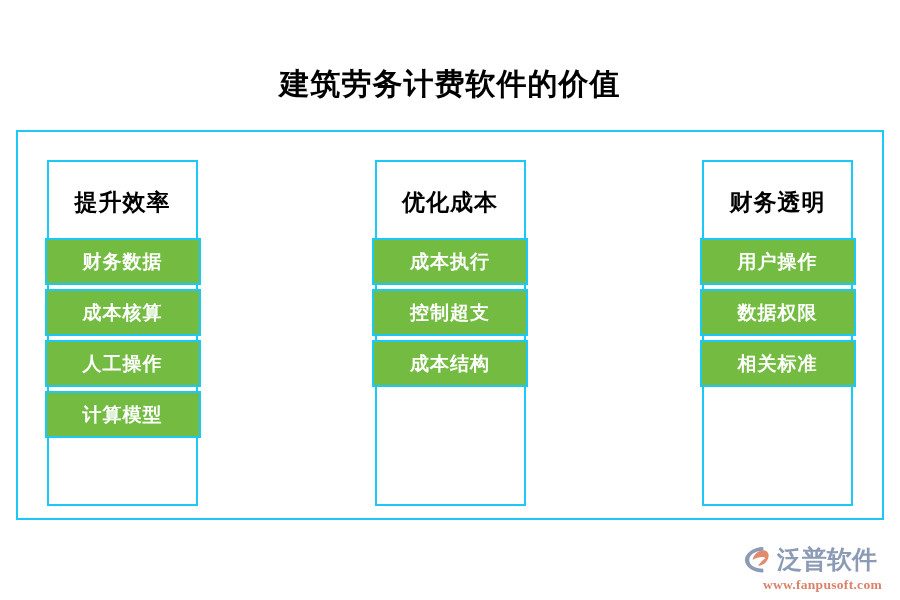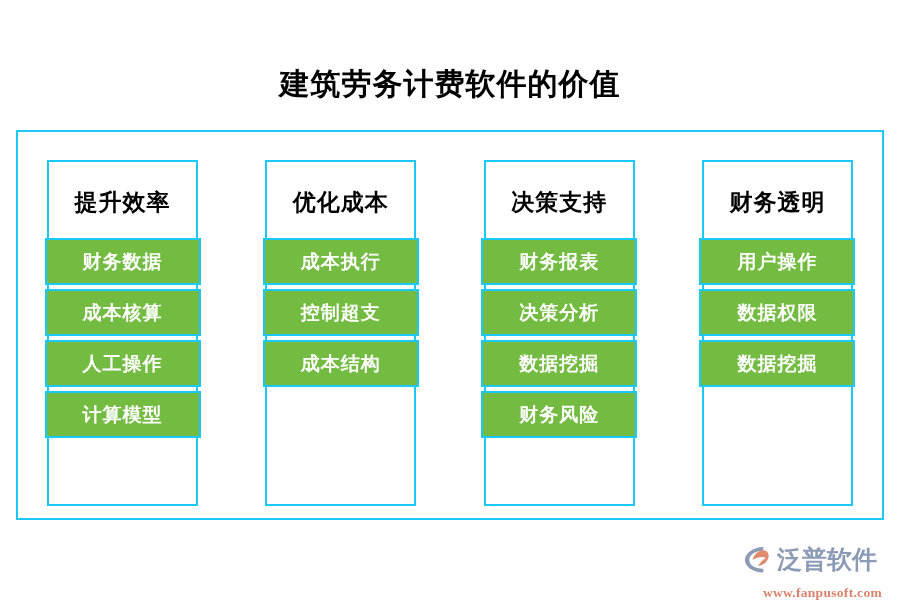--- a/index.html
+++ b/index.html
@@ -127,21 +127,21 @@
   .logo-word {
     font-size: 25px;
     font-weight: bold;
     color: #8C9BB5;
     line-height: 31px;
     letter-spacing: 0px;
     white-space: nowrap;
   }
 
   .logo-url {
-    margin-top: 9px;
+    margin-top: 1px;
     font-size: 13.5px;
     font-weight: bold;
     color: #D9826B;
     letter-spacing: 0.3px;
     text-align: right;
     white-space: nowrap;
     font-family: "Liberation Serif", "DejaVu Serif", serif;
   }
 </style>
 </head>
@@ -166,36 +166,27 @@
 
       <div class="column">
         <div class="column-title">优化成本</div>
         <div class="items">
           <div class="item">成本执行</div>
           <div class="item">控制超支</div>
           <div class="item">成本结构</div>
         </div>
       </div>
 
-      <div class="column">
-        <div class="column-title">决策支持</div>
-        <div class="items">
-          <div class="item">财务报表</div>
-          <div class="item">决策分析</div>
-          <div class="item">数据挖掘</div>
-          <div class="item">财务风险</div>
-        </div>
-      </div>
 
       <div class="column">
         <div class="column-title">财务透明</div>
         <div class="items">
           <div class="item">用户操作</div>
           <div class="item">数据权限</div>
-          <div class="item">数据挖掘</div>
+          <div class="item">相关标准</div>
         </div>
       </div>
 
     </div>
   </div>
 
   <div class="logo">
     <div class="logo-row">
       <span class="logo-mark">
         <svg viewBox="0 0 64 64" width="31" height="31" aria-hidden="true">

